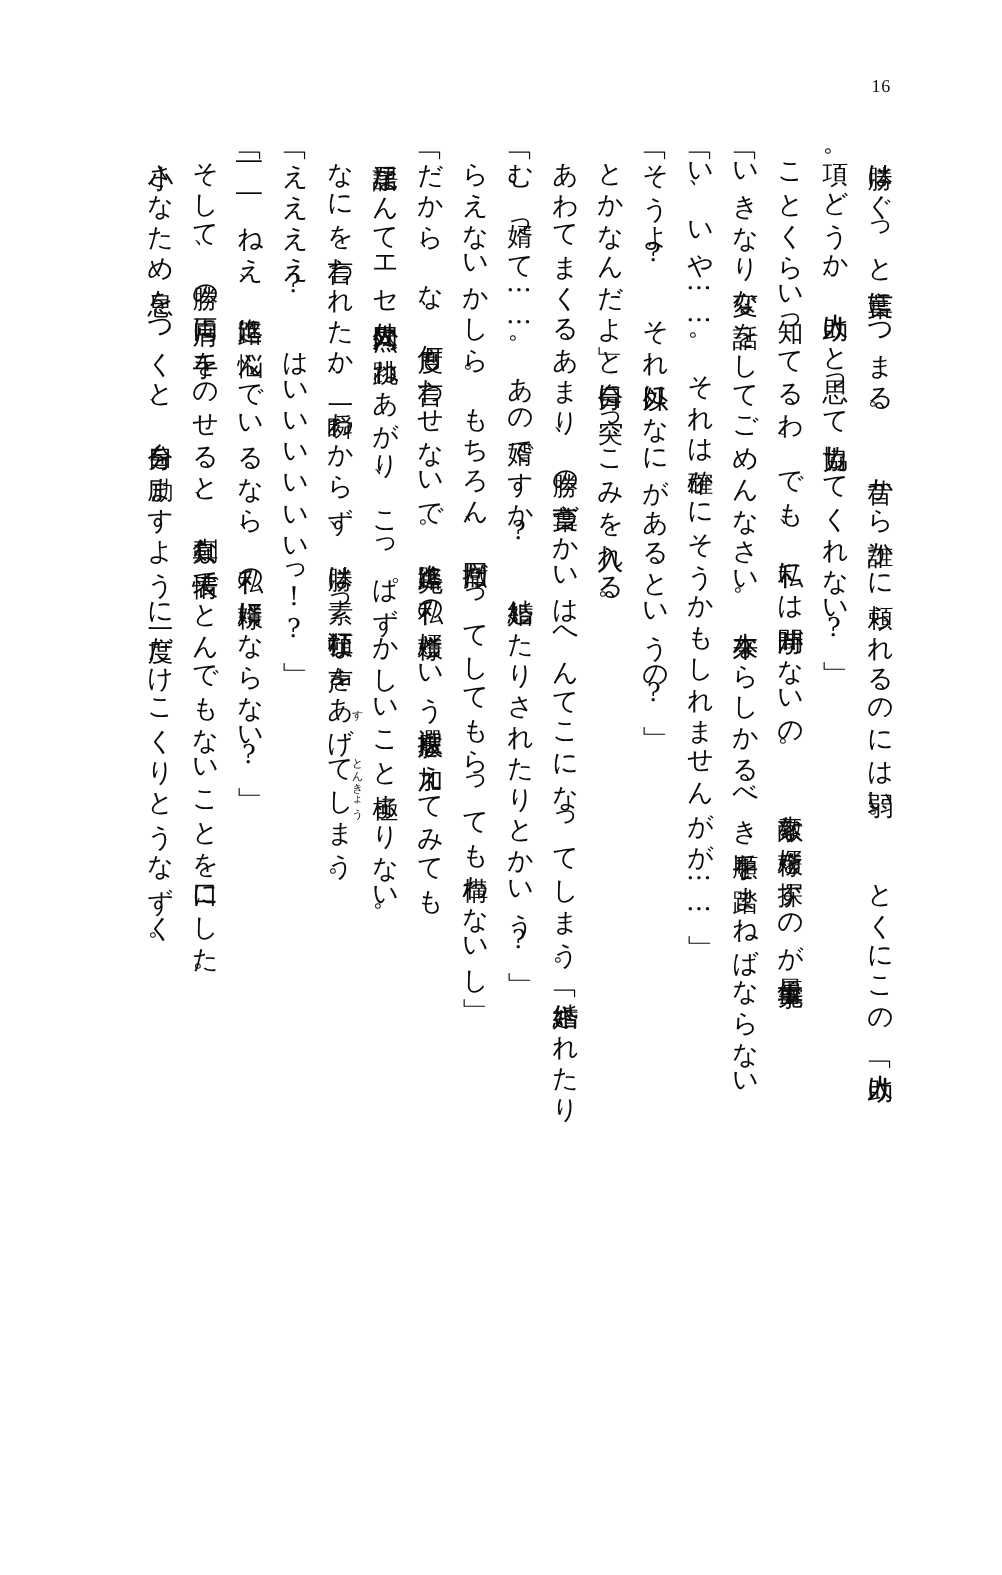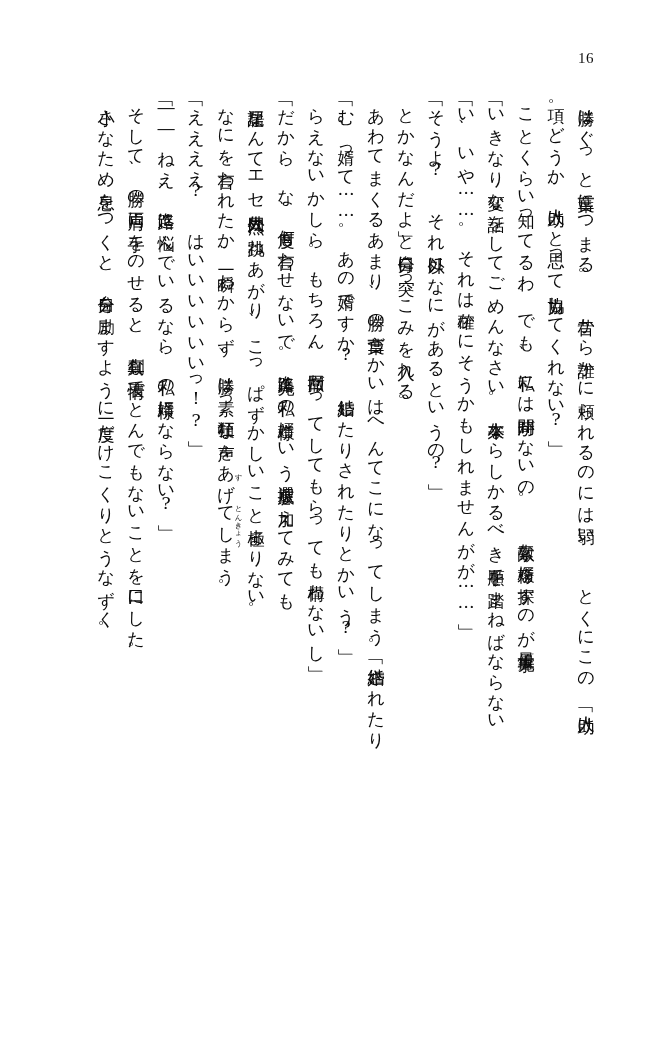--- a/index.html
+++ b/index.html
@@ -17,21 +17,21 @@
     background: #ffffff;
     overflow: hidden;
     box-sizing: border-box;
   }
   
   .page-number {
     position: absolute;
     top: 50px;
     right: 74px;
     font-family: "Liberation Serif", serif;
-    font-size: 15px;
+    font-size: 12px;
     color: #111;
     letter-spacing: 0.5px;
   }
   
   .body-text {
     position: absolute;
     top: 96px;
     right: 74px;
     left: 30px;
     height: 912px;

